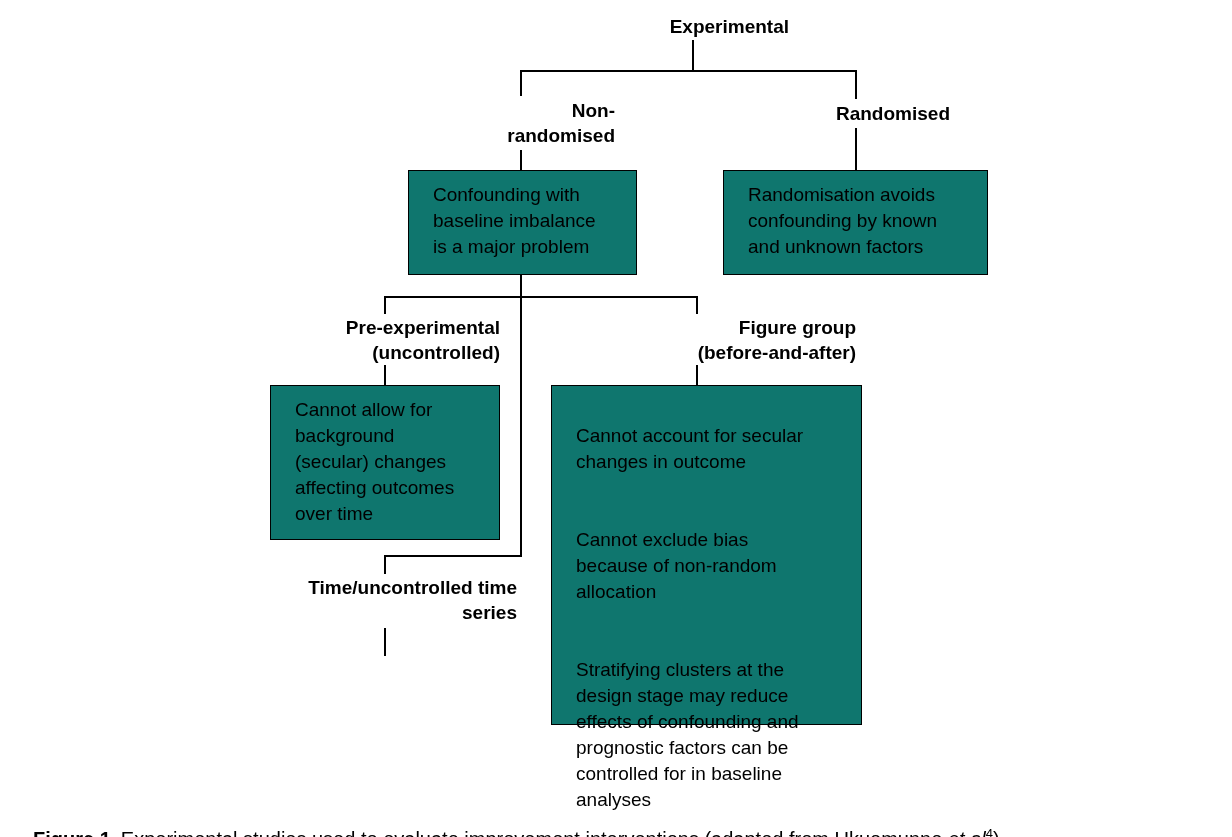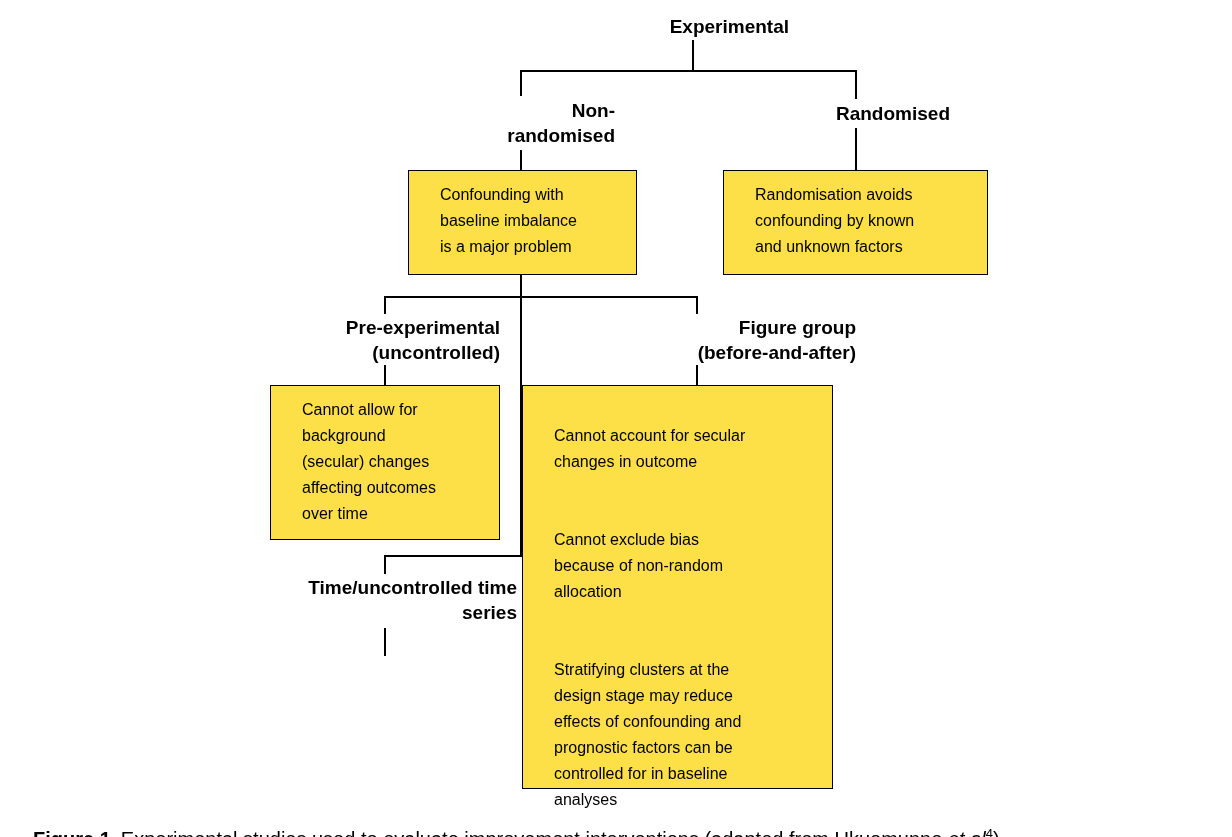--- a/index.html
+++ b/index.html
@@ -19,26 +19,26 @@
     position: absolute;
     font-weight: bold;
     font-size: 19px;
     line-height: 25px;
     text-align: right;
     white-space: pre-line;
   }
   .note-box {
     position: absolute;
     border: 1.5px solid #000000;
-    font-size: 16px;
+    font-size: 19px;
     line-height: 26px;
     white-space: pre-line;
-    padding: 11px 31px;
+    padding: 11px 24px;
     box-sizing: border-box;
-    background: #fde047;
+    background: #0f766e;
   }
   .para { margin: 0 0 26px 0; white-space: pre-line; }
   .para:last-child { margin-bottom: 0; }
   .hline, .vline { position: absolute; background: #000000; }
   .hline { height: 2px; }
   .vline { width: 2px; }
   .caption {
     position: absolute;
     font-size: 20px;
     line-height: 26px;
@@ -86,21 +86,21 @@
 baseline imbalance
 is a major problem</div>
   <div class="note-box" style="left:723px;top:170px;width:265px;height:105px">Randomisation avoids
 confounding by known
 and unknown factors</div>
   <div class="note-box" style="left:270px;top:385px;width:230px;height:155px">Cannot allow for
 background
 (secular) changes
 affecting outcomes
 over time</div>
-  <div class="note-box" style="left:522px;top:385px;width:311px;height:404px">
+  <div class="note-box" style="left:551px;top:385px;width:311px;height:340px">
     <div class="para">Cannot account for secular
 changes in outcome</div>
     <div class="para">Cannot exclude bias
 because of non-random
 allocation</div>
     <div class="para">Stratifying clusters at the
 design stage may reduce
 effects of confounding and
 prognostic factors can be
 controlled for in baseline

